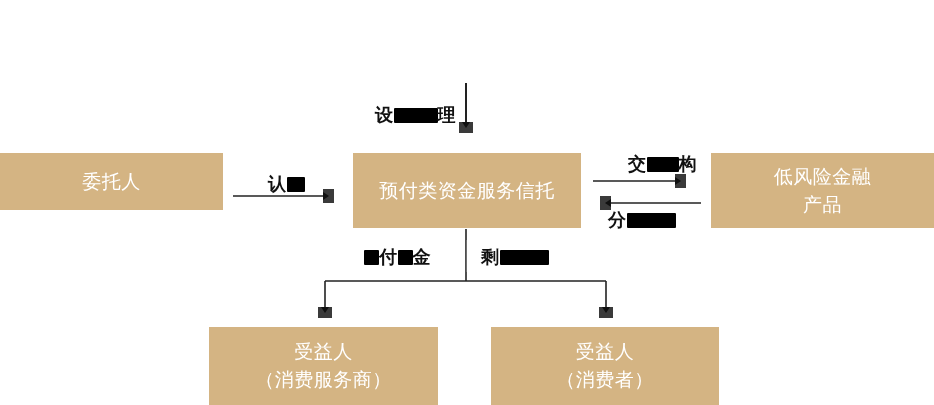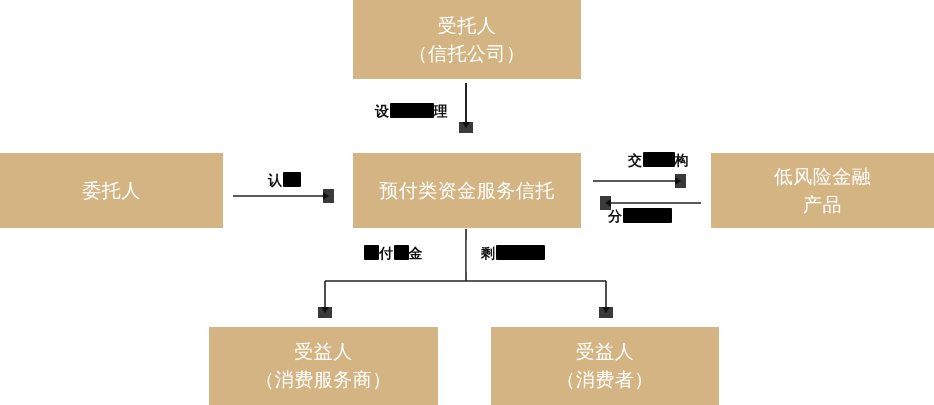--- a/index.html
+++ b/index.html
@@ -30,30 +30,30 @@
     text-align: center;
     font-size: 19px;
     line-height: 1.45;
     letter-spacing: 0.5px;
     box-sizing: border-box;
     white-space: pre-line;
     user-select: none;
   }
   
   #node-trustee      { left: 353px; top: 0px;   width: 228px; height: 79px; }
-  #node-settlor      { left: 0px;   top: 153px; width: 223px; height: 75px; }
+  #node-settlor      { left: 0px;   top: 153px; width: 223px; height: 57px; }
   #node-trust        { left: 353px; top: 153px; width: 228px; height: 75px; }
   #node-product      { left: 711px; top: 153px; width: 223px; height: 75px; }
   #node-ben-merchant { left: 209px; top: 327px; width: 229px; height: 78px; }
   #node-ben-consumer { left: 491px; top: 327px; width: 228px; height: 78px; }
 
   
   .edge-label {
     position: absolute;
-    font-size: 14px;
+    font-size: 18px;
     color: #111111;
     white-space: nowrap;
     user-select: none;
     font-weight: 700;
     letter-spacing: 0.5px;
   }
   .edge-label .redacted {
     display: inline-block;
     background: #000000;
     color: transparent;
@@ -106,22 +106,20 @@
 
     <line x1="325" y1="281" x2="606" y2="281" stroke="#222222" stroke-width="1.6"></line>
 
     <line x1="325" y1="281" x2="325" y2="318" stroke="#222222" stroke-width="1.6" marker-end="url(#ah-down)"></line>
 
     <line x1="606" y1="281" x2="606" y2="318" stroke="#222222" stroke-width="1.6" marker-end="url(#ah-down)"></line>
   </svg>
 
   <div class="sep" style="left:466px; top:240px; height:32px;"></div>
 
-  <div class="node" id="node-trustee">受托人
-（信托公司）</div>
 
   <div class="node" id="node-settlor">委托人</div>
 
   <div class="node" id="node-trust">预付类资金服务信托</div>
 
   <div class="node" id="node-product">低风险金融
 产品</div>
 
   <div class="node" id="node-ben-merchant">受益人
 （消费服务商）</div>

